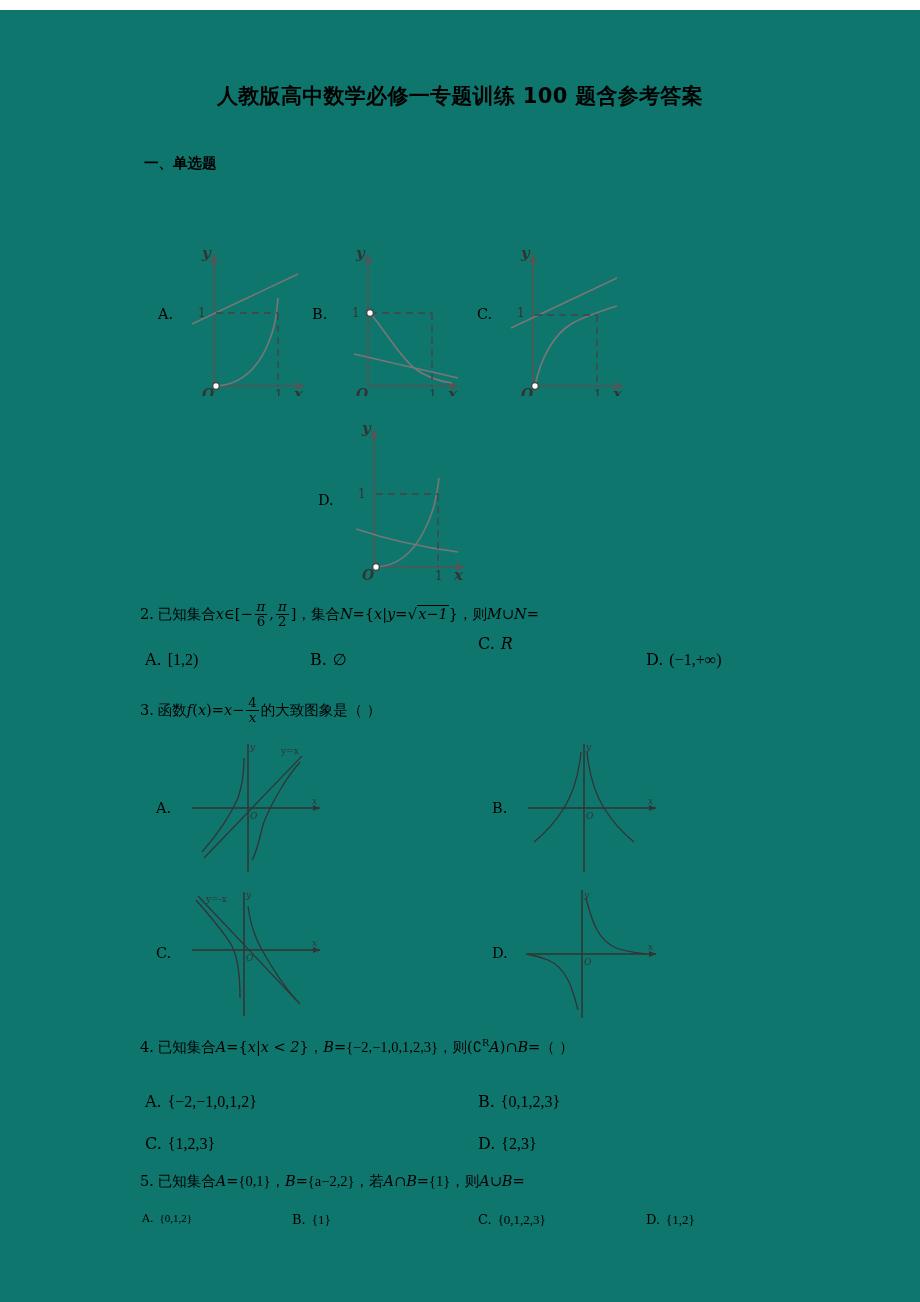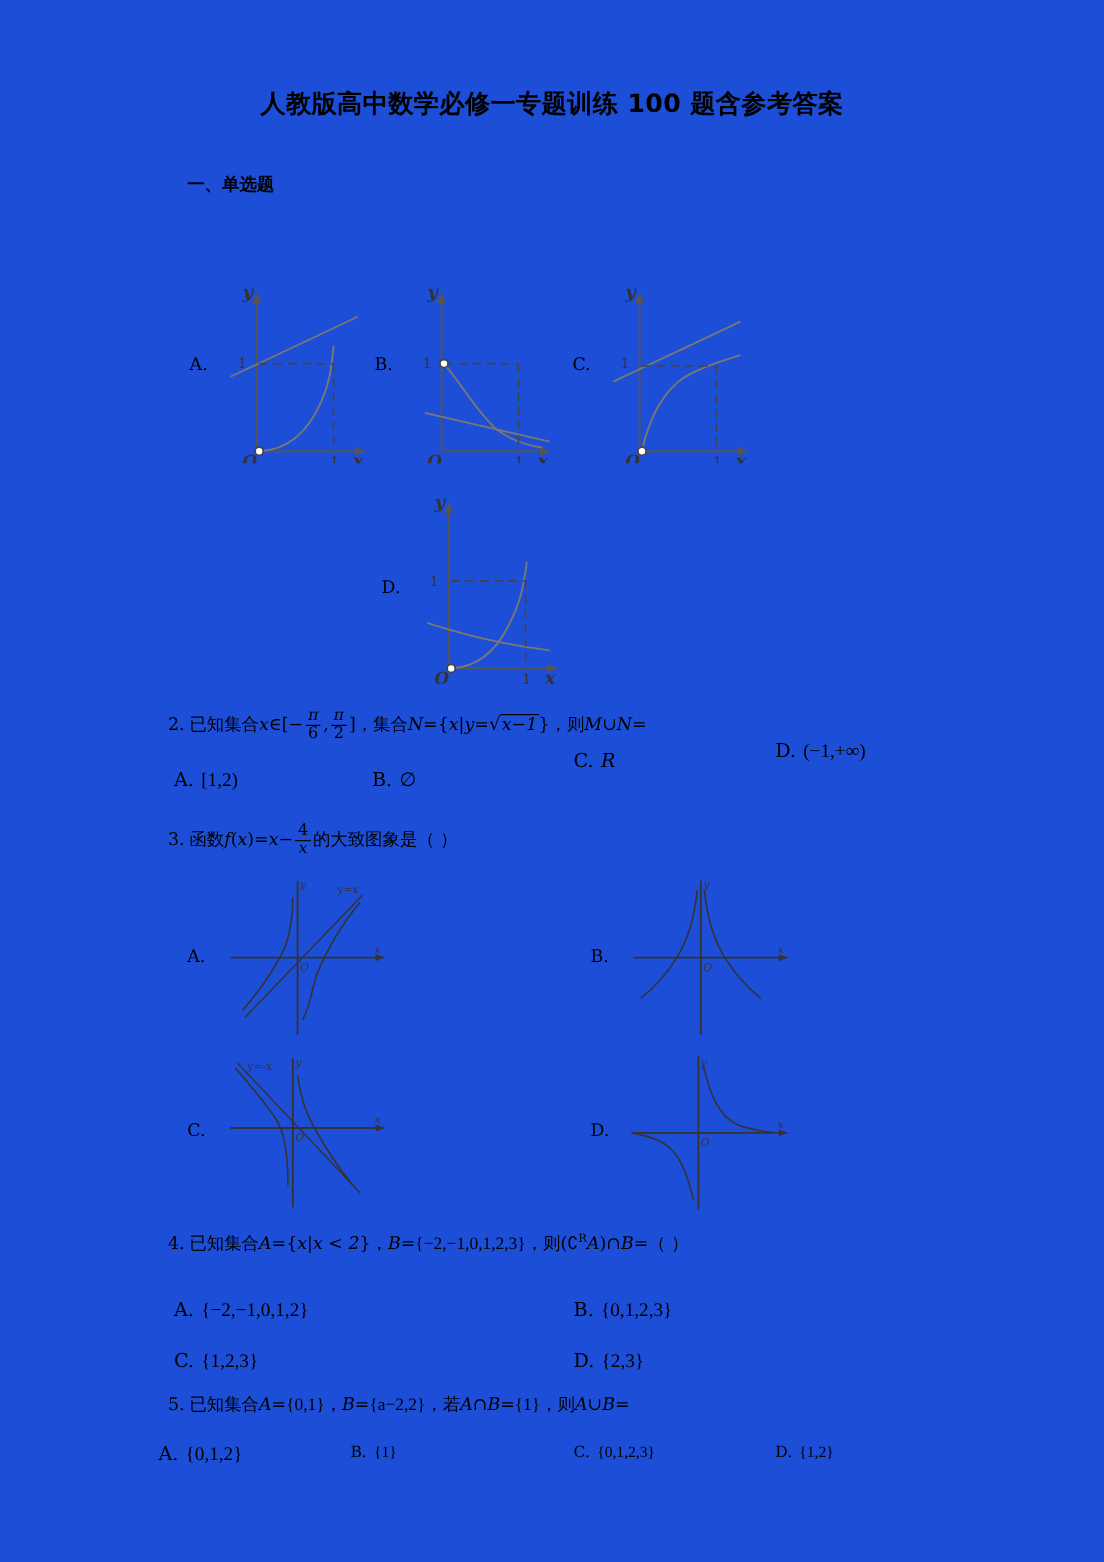--- a/index.html
+++ b/index.html
@@ -2,21 +2,21 @@
 <html><head>
 <meta charset="utf-8">
 <style>
   html,body{margin:0;padding:0;background:#ffffff;}
   body{
     width:920px;height:1302px;position:relative;overflow:hidden;
     font-family:"DejaVu Serif","Liberation Serif",serif;
     color:#000;
     -webkit-font-smoothing:antialiased;
   }
-  .page{position:absolute;inset:0;background:#1d4ed8;}
+  .page{position:absolute;inset:0;background:#0f766e;margin-top:10px;}
 
   
   .doc-title{
     position:absolute;left:0;right:0;top:72px;
     text-align:center;
     font-family:"DejaVu Sans","Liberation Sans",sans-serif;
     font-weight:bold;font-size:21px;letter-spacing:.3px;
     color:#000;
   }
   .fill-row{
@@ -25,21 +25,21 @@
     display:flex;align-items:flex-end;
   }
   .fill-item{display:inline-flex;align-items:flex-end;}
   .fill-label{font-size:14.5px;}
   .fill-line{
     display:inline-block;border-bottom:1.3px solid #000;
     height:14px;margin:0 1px;
   }
   .l1{width:88px}.l2{width:92px}.l3{width:92px}.l4{width:96px}
   .sec-title{
-    position:absolute;left:156px;top:144px;
+    position:absolute;left:144px;top:144px;
     font-family:"DejaVu Sans","Liberation Sans",sans-serif;
     font-weight:bold;font-size:14.5px;text-align:center;
   }
 
   
   .q{position:absolute;font-size:14.5px;line-height:1.5;white-space:nowrap;}
   .qnum{margin-right:4px;}
   .opt{position:absolute;white-space:nowrap;}
   .olab{margin-right:6px;}
 
@@ -176,21 +176,21 @@
 
   <div class="opt" style="left:145px;top:640px;">
     <span class="olab">A.</span><span class="mu">[1,2)</span>
   </div>
   <div class="opt" style="left:310px;top:640px;">
     <span class="olab">B.</span><span class="mu">∅</span>
   </div>
   <div class="opt" style="left:478px;top:624px;">
     <span class="olab">C.</span><span class="mi">R</span>
   </div>
-  <div class="opt" style="left:646px;top:616px;">
+  <div class="opt" style="left:646px;top:640px;">
     <span class="olab">D.</span><span class="mu">(−1,+∞)</span>
   </div>
 
   <div class="q" style="left:140px;top:686px;">
     <span class="qnum">3.</span><span>函数</span><span class="mi">f</span>(<span class="mi">x</span>)<span>=</span><span class="mi">x</span><span>−</span><span class="frac"><span class="num">4</span><span class="den mi">x</span></span><span>的大致图象是（    ）</span>
   </div>
 
   <div class="figlab" style="left:156px;top:790px;">A.</div>
   <div class="fig" style="left:186px;top:728px;">
     <svg width="146" height="140" viewBox="0 0 146 140">
@@ -281,21 +281,21 @@
     <span class="olab">C.</span><span class="mu">{1,2,3}</span>
   </div>
   <div class="opt" style="left:478px;top:1124px;">
     <span class="olab">D.</span><span class="mu">{2,3}</span>
   </div>
 
   <div class="q" style="left:140px;top:1161px;">
     <span class="qnum">5.</span><span>已知集合</span><span class="mi">A</span><span>=</span><span class="mu">{0,1}</span><span>，</span><span class="mi">B</span><span>=</span><span class="mu">{a−2,2}</span><span>，若</span><span class="mi">A</span><span>∩</span><span class="mi">B</span><span>=</span><span class="mu">{1}</span><span>，则</span><span class="mi">A</span><span>∪</span><span class="mi">B</span><span>=</span>
   </div>
 
-  <div class="opt" style="left:132px;top:1202px;font-size:16px;">
+  <div class="opt" style="left:142px;top:1202px;font-size:11px;">
     <span class="olab">A.</span><span class="mu">{0,1,2}</span>
   </div>
   <div class="opt" style="left:292px;top:1202px;font-size:13px;">
     <span class="olab">B.</span><span class="mu">{1}</span>
   </div>
   <div class="opt" style="left:478px;top:1202px;font-size:13px;">
     <span class="olab">C.</span><span class="mu">{0,1,2,3}</span>
   </div>
   <div class="opt" style="left:646px;top:1202px;font-size:13px;text-align:right;">
     <span class="olab">D.</span><span class="mu">{1,2}</span>

